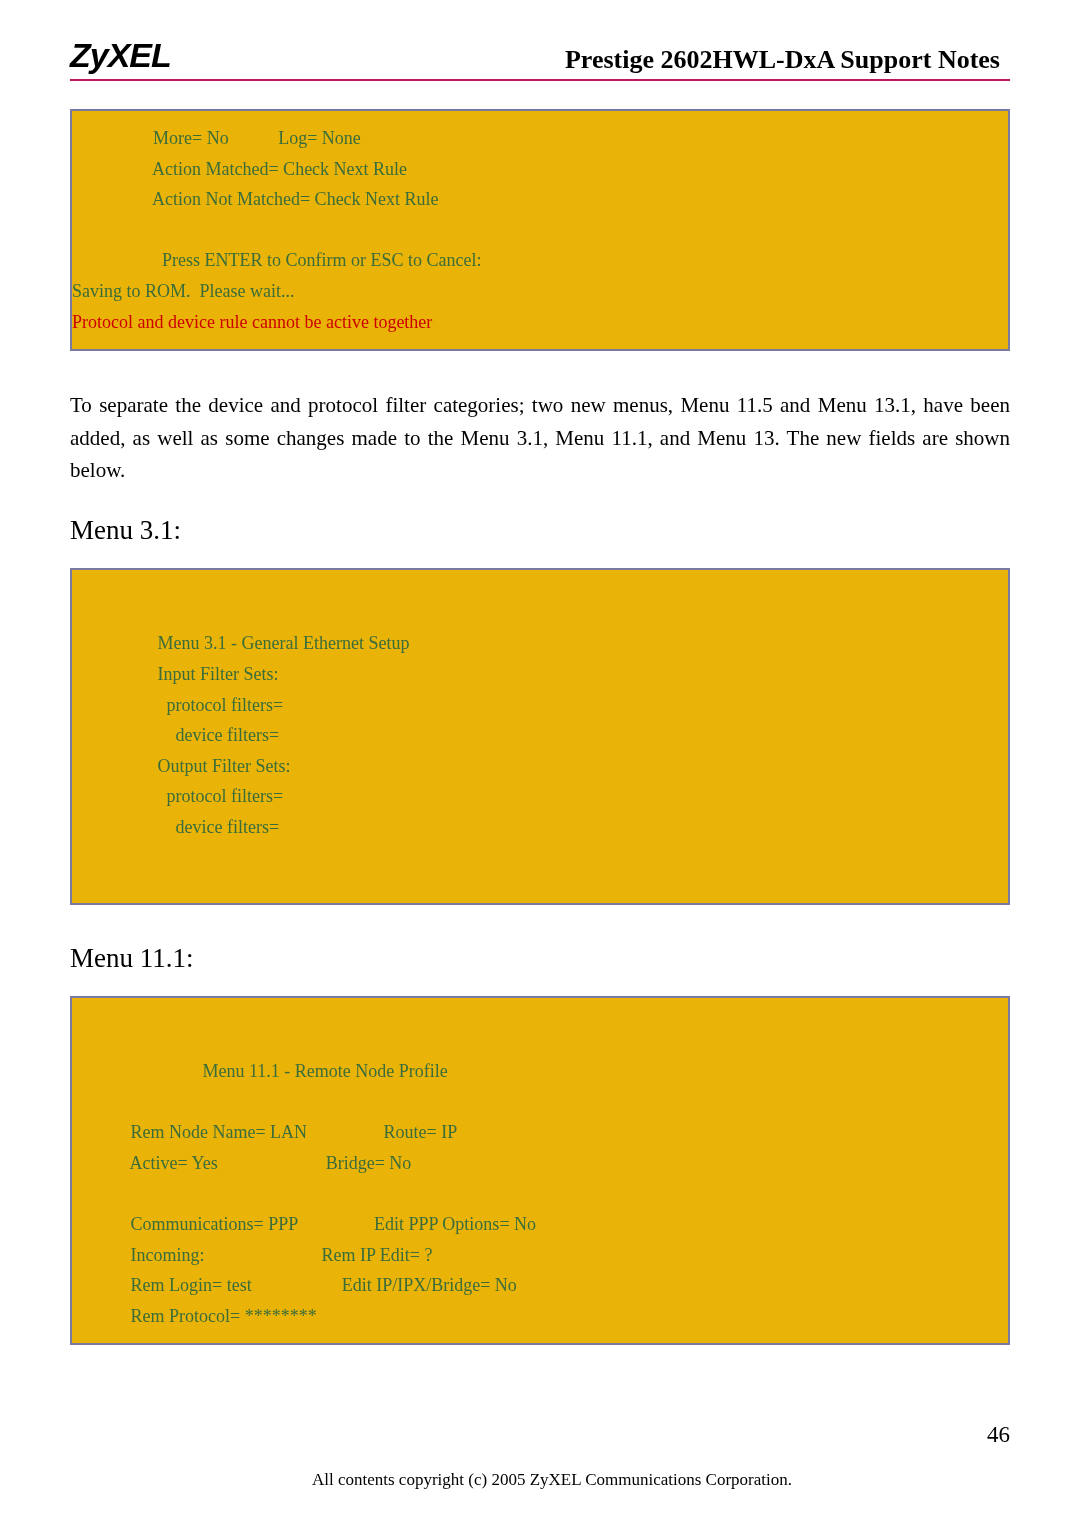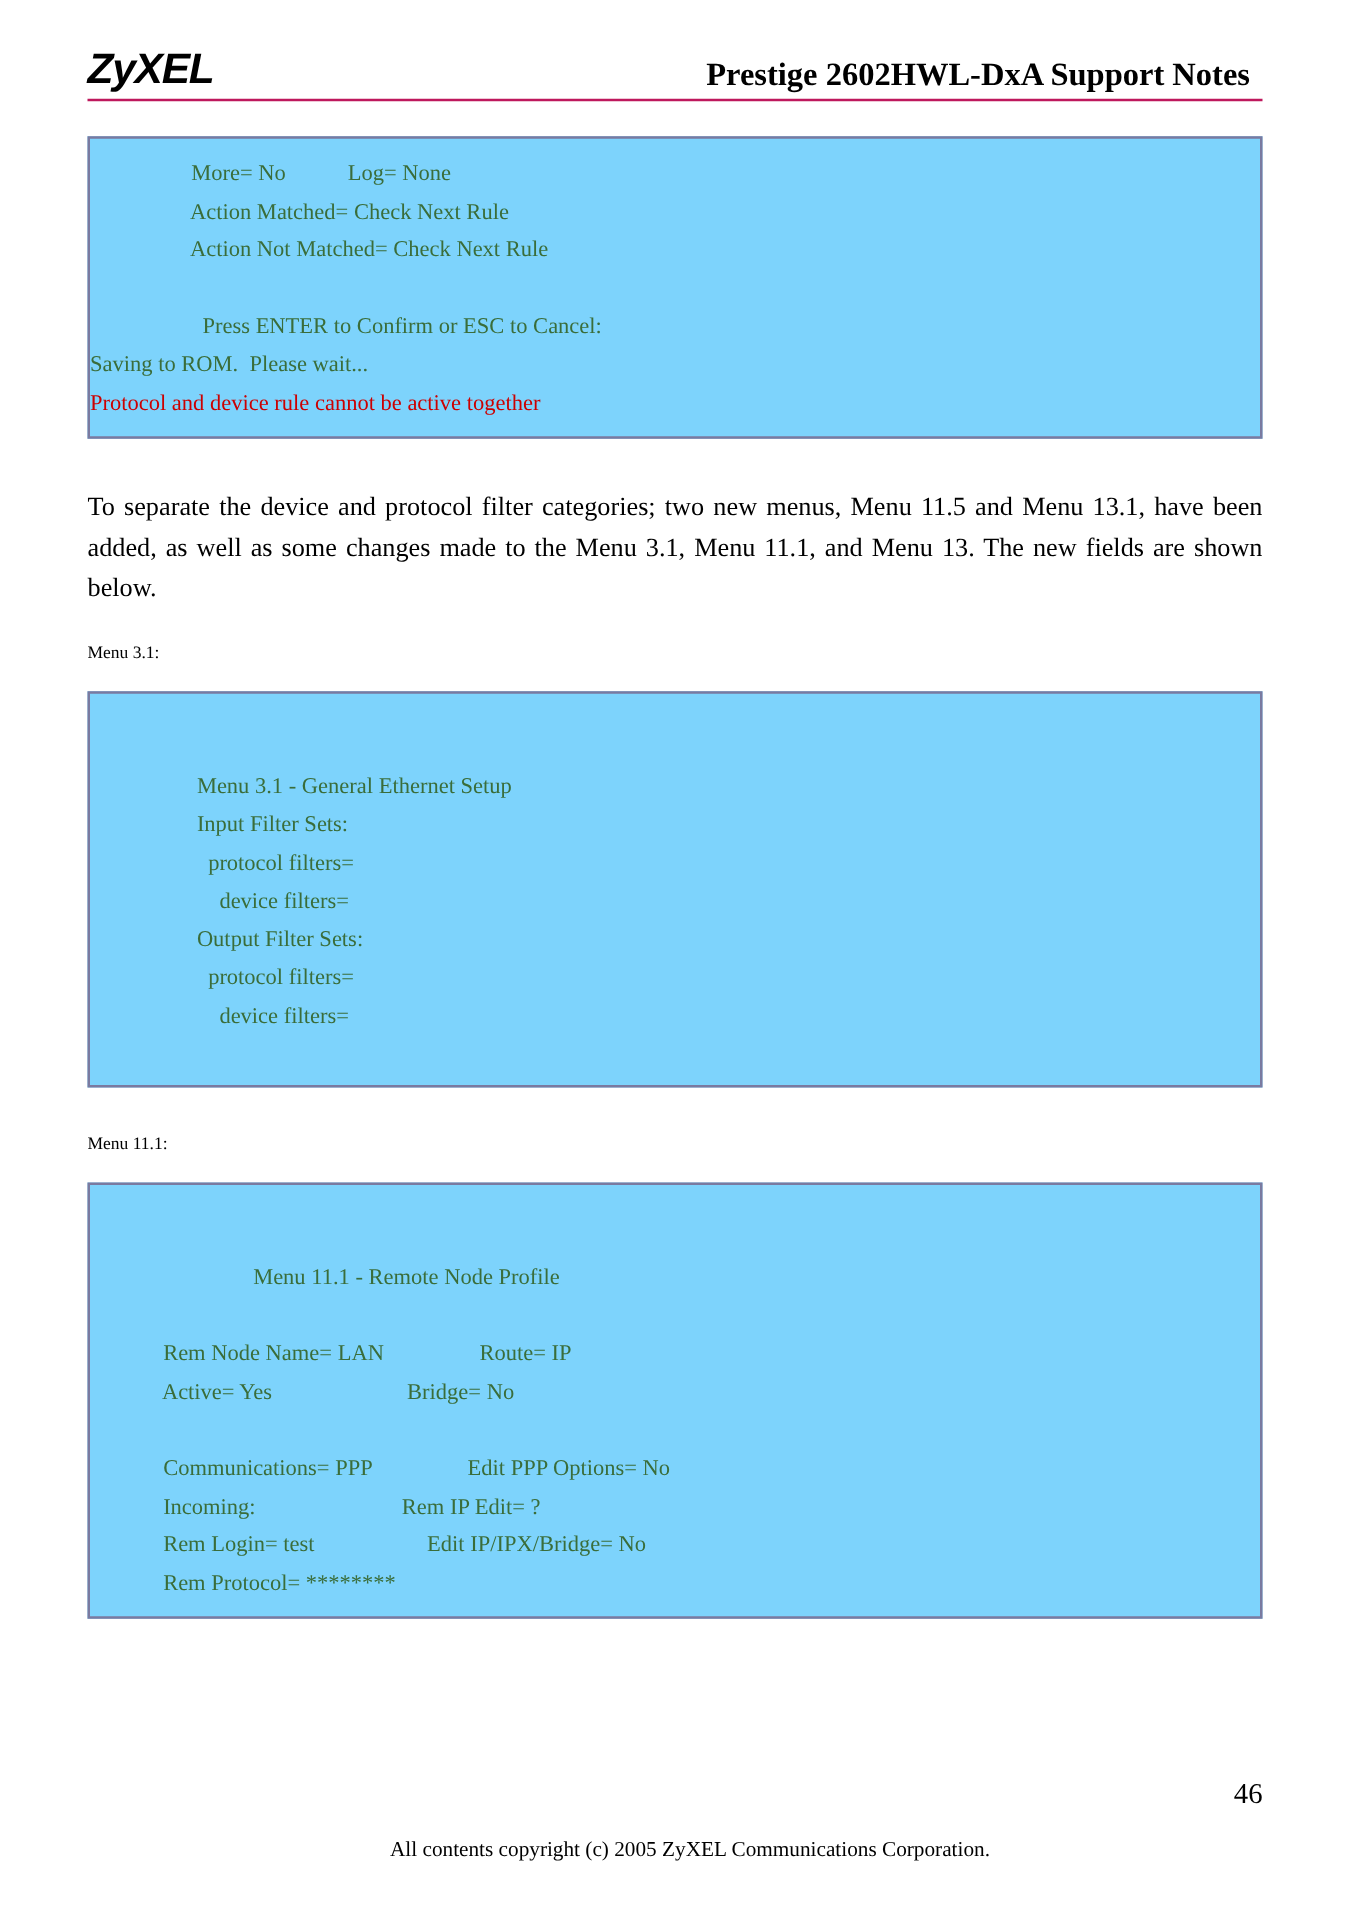--- a/index.html
+++ b/index.html
@@ -33,41 +33,41 @@
   }
   .doc-title {
     font-size: 26px;
     font-weight: bold;
     margin-left: auto;
     padding-right: 10px;
     padding-left: 150px;
   }
   .codebox {
     border: 2px solid #7a7aa0;
-    background: #7dd3fc;
+    background: #eab308;
     font-family: "SimSun", "Georgia", "Times New Roman", serif;
     font-size: 18px;
     line-height: 1.7;
     padding: 12px 0 12px 0;
     margin-bottom: 38px;
     white-space: pre;
     color: #3a6d3a;
     overflow: hidden;
   }
   .codebox .redline { color: #cc0000; }
   .body-text {
     font-family: "Times New Roman", Times, serif;
     font-size: 21px;
     line-height: 1.55;
     text-align: justify;
     margin: 18px 0 22px 0;
   }
   .section-label {
     font-family: "Times New Roman", Times, serif;
-    font-size: 14px;
+    font-size: 27px;
     margin: 28px 0 22px 0;
   }
   .footer {
     position: absolute;
     bottom: 38px;
     left: 0;
     width: 100%;
     text-align: center;
     font-family: "Times New Roman", Times, serif;
     font-size: 17px;
@@ -96,21 +96,21 @@
 <span>                  Action Not Matched= Check Next Rule</span>
 <span></span>
 <span>                    Press ENTER to Confirm or ESC to Cancel:</span>
 <span>Saving to ROM.  Please wait...</span>
 <span class="redline">Protocol and device rule cannot be active together</span></div>
 
   <p class="body-text">To separate the device and protocol filter categories; two new menus, Menu 11.5 and Menu 13.1, have been added, as well as some changes made to the Menu 3.1, Menu 11.1, and Menu 13. The new fields are shown below.</p>
 
   <p class="section-label">Menu 3.1:</p>
 
-  <div class="codebox" style="padding-top:28px;padding-bottom:40px;">
+  <div class="codebox" style="padding-top:28px;padding-bottom:60px;">
 <span>                   Menu 3.1 - General Ethernet Setup</span>
 <span>                   Input Filter Sets:</span>
 <span>                     protocol filters=</span>
 <span>                       device filters=</span>
 <span>                   Output Filter Sets:</span>
 <span>                     protocol filters=</span>
 <span>                       device filters=</span></div>
 
   <p class="section-label">Menu 11.1:</p>
 

